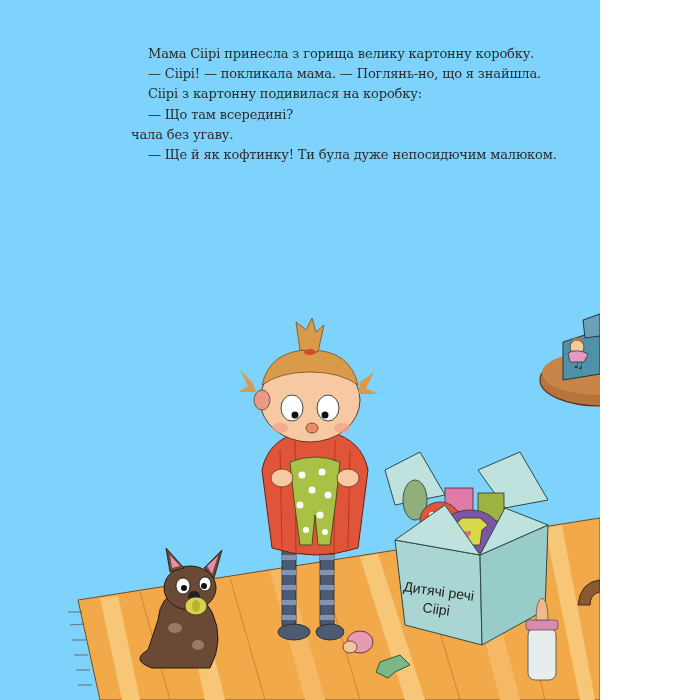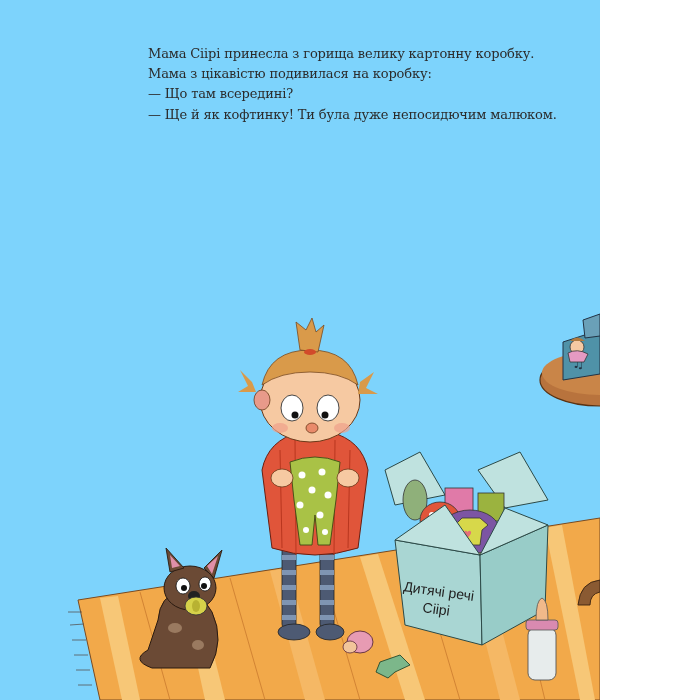--- a/index.html
+++ b/index.html
@@ -14,22 +14,24 @@
   .box-label{position:absolute;font-family:"Liberation Sans","DejaVu Sans",sans-serif;
         font-size:14px;color:#222;transform:rotate(8deg);line-height:18px;text-align:center;}
 </style>
 </head>
 <body>
 
 <div class="page">
 
   <div class="text">
     <p class="indent">Мама Сіірі принесла з горища велику картонну коробку.</p>
-    <p class="indent">Мама з цікавістю подивилася на коробку:</p>
+    <p class="indent">— Сіірі! — покликала мама. — Поглянь-но, що я знайшла.</p>
+    <p class="indent">Сіірі з картонну подивилася на коробку:</p>
     <p class="indent">— Що там всередині?</p>
+    <p>чала без угаву.</p>
     <p class="indent">— Ще й як кофтинку! Ти була дуже непосидючим малюком.</p>
   </div>
 
   <svg class="illus" viewBox="0 280 600 420" width="600" height="420" xmlns="http://www.w3.org/2000/svg">
 
     <g>
       <polygon points="78,600 600,518 600,700 100,700" fill="#f2a94a" stroke="#7a4a20" stroke-width="1"></polygon>
       <polygon points="100,598 118,596 140,700 122,700" fill="#f7c777"></polygon>
       <polygon points="180,585 196,583 225,700 205,700" fill="#f7c777"></polygon>
       <polygon points="270,571 288,568 325,700 305,700" fill="#f5b865"></polygon>

